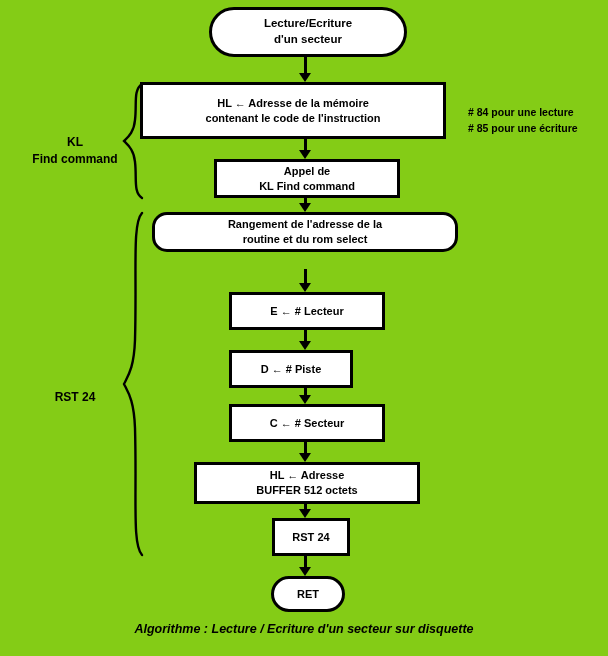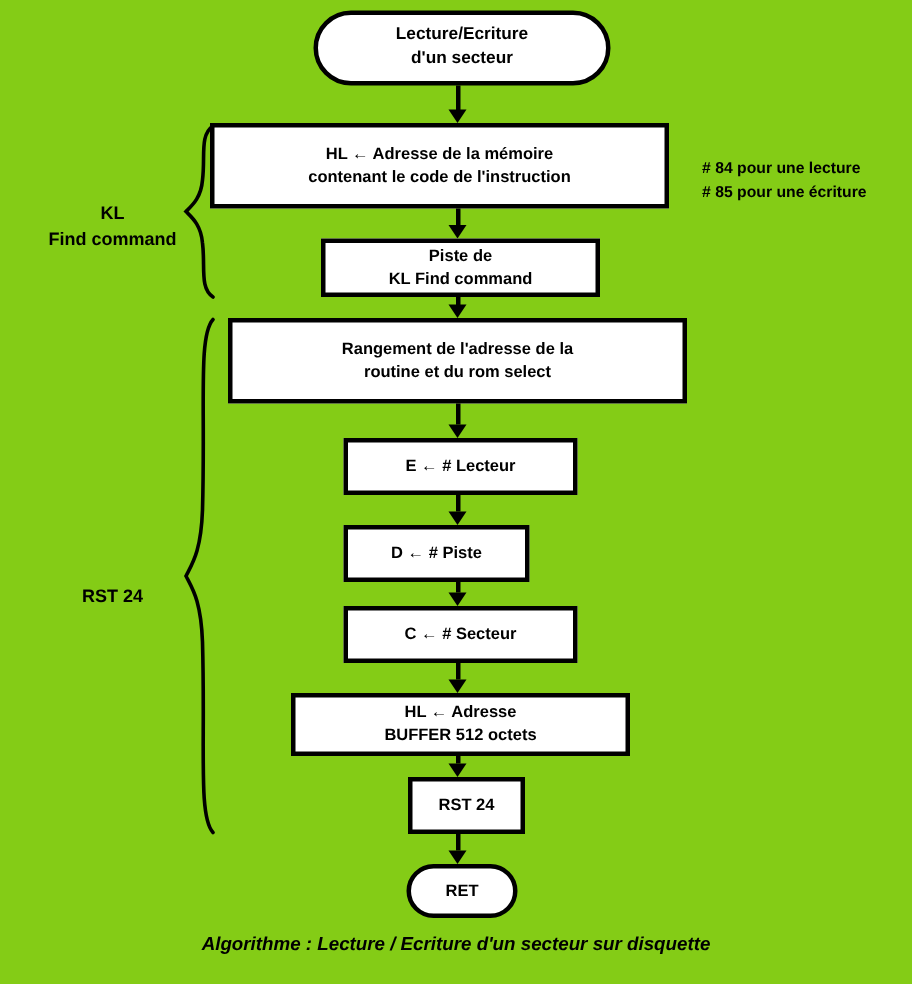--- a/index.html
+++ b/index.html
@@ -30,21 +30,21 @@
     font-weight: bold;
     line-height: 1.35;
     white-space: pre-line;
   }
   .terminator {
     border-radius: 999px;
   }
   .n-start  { left:209px; top:7px;   width:198px; height:50px; font-size:11.5px; }
   .n-hl     { left:140px; top:82px;  width:306px; height:57px; font-size:11px; }
   .n-appel  { left:214px; top:159px; width:186px; height:39px; font-size:11px; }
-  .n-range  { left:152px; top:212px; width:306px; height:57px; font-size:11px; }
+  .n-range  { left:152px; top:212px; width:306px; height:40px; font-size:11px;border-radius:15px; }
   .n-e      { left:229px; top:292px; width:156px; height:38px; font-size:11px; }
   .n-d      { left:229px; top:350px; width:124px; height:38px; font-size:11px; }
   .n-c      { left:229px; top:404px; width:156px; height:38px; font-size:11px; }
   .n-buffer { left:194px; top:462px; width:226px; height:42px; font-size:11px; }
   .n-rst    { left:272px; top:518px; width:78px;  height:38px; font-size:11px; }
   .n-ret    { left:271px; top:576px; width:74px;  height:36px; font-size:11px; }
 
   .conn {
     position: absolute;
     left: 304px;
@@ -114,21 +114,21 @@
 
   <div class="node n-hl">HL ← Adresse de la mémoire
 contenant le code de l'instruction</div>
 
   <div class="annot"># 84 pour une lecture
 # 85 pour une écriture</div>
 
   <div class="conn" style="top:139px; height:12px;"></div>
   <div class="arrowhead" style="top:150px;"></div>
 
-  <div class="node n-appel">Piste de
+  <div class="node n-appel">Appel de
 KL Find command</div>
 
   <div class="conn" style="top:198px; height:6px;"></div>
   <div class="arrowhead" style="top:203px;"></div>
 
   <div class="node n-range">Rangement de l'adresse de la
 routine et du rom select</div>
 
   <div class="conn" style="top:269px; height:14px;"></div>
   <div class="arrowhead" style="top:283px;"></div>

